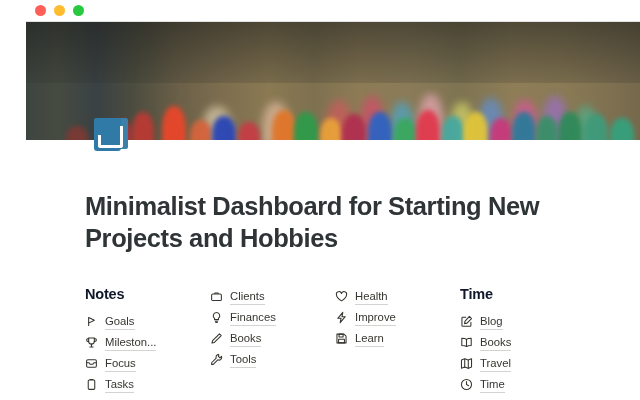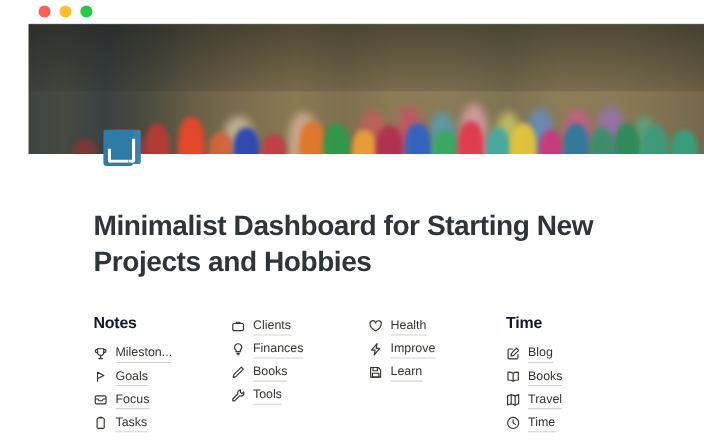--- a/index.html
+++ b/index.html
@@ -165,38 +165,38 @@
   </div>
 
   <h1 class="title">Minimalist Dashboard for Starting New Projects and Hobbies</h1>
 
   <div class="columns">
 
     <div class="col">
       <div class="col-title">Notes</div>
       <div class="link-row">
         <span class="link-icon">
+          <svg width="13" height="13" viewBox="0 0 16 16" fill="none" stroke="#37352f" stroke-width="1.3" stroke-linejoin="round">
+              <path d="M4.5 2.5v11M4.5 3l7 3.5-7 3.5z"></path>
+            </svg>
+        </span>
+        <span class="link-label">Goals</span>
+      </div>
+      <div class="link-row">
+        <span class="link-icon">
           <svg width="13" height="13" viewBox="0 0 16 16" fill="none" stroke="#37352f" stroke-width="1.3" stroke-linecap="round">
               <path d="M4.5 2.5h7v4a3.5 3.5 0 0 1-7 0z"></path>
               <path d="M4.5 3.5H3a1.5 1.5 0 0 0 1.5 3M11.5 3.5H13a1.5 1.5 0 0 1-1.5 3M8 10v3M6 13.5h4"></path>
             </svg>
         </span>
         <span class="link-label">Mileston...</span>
       </div>
       <div class="link-row">
         <span class="link-icon">
           <svg width="13" height="13" viewBox="0 0 16 16" fill="none" stroke="#37352f" stroke-width="1.3" stroke-linejoin="round">
-              <path d="M4.5 2.5v11M4.5 3l7 3.5-7 3.5z"></path>
-            </svg>
-        </span>
-        <span class="link-label">Goals</span>
-      </div>
-      <div class="link-row">
-        <span class="link-icon">
-          <svg width="13" height="13" viewBox="0 0 16 16" fill="none" stroke="#37352f" stroke-width="1.3" stroke-linejoin="round">
               <rect x="2" y="3.5" width="12" height="9" rx="1.5"></rect>
               <path d="M2 7h3l1.3 2h3.4L11 7h3"></path>
             </svg>
         </span>
         <span class="link-label">Focus</span>
       </div>
       <div class="link-row">
         <span class="link-icon">
           <svg width="13" height="13" viewBox="0 0 16 16" fill="none" stroke="#37352f" stroke-width="1.3" stroke-linejoin="round">
               <rect x="4" y="2.5" width="8" height="11.5" rx="1.3"></rect>

